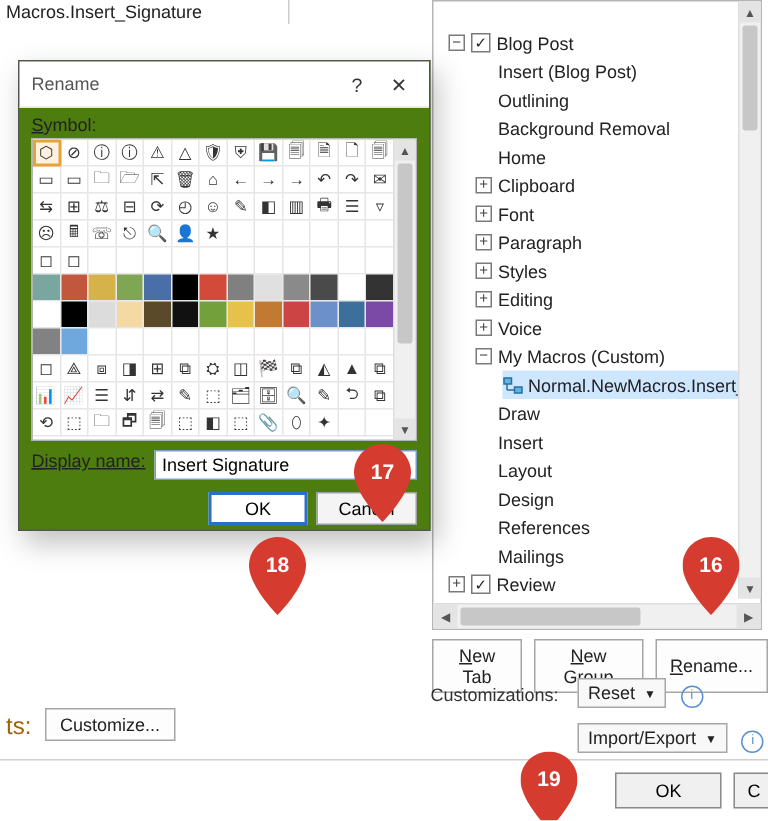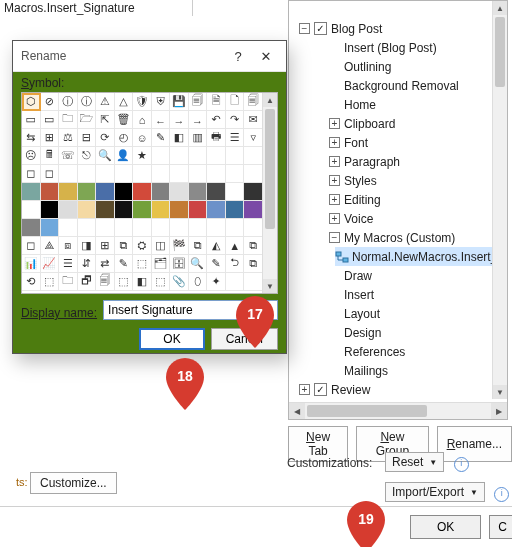--- a/index.html
+++ b/index.html
@@ -4,21 +4,21 @@
 <style>
   html,body{margin:0;padding:0;font-family:"Segoe UI",Arial,sans-serif;font-size:12px;color:#222;background:#fff}
   .canvas{position:relative;width:512px;height:547px;overflow:hidden;background:#fff}
   
   .tree-panel{position:absolute;left:288px;top:0;width:220px;height:420px;border:1px solid #b5b5b5;background:#fff;box-sizing:border-box}
   .tree-title{position:absolute;left:290px;top:2px;font-size:12px;font-weight:600;color:#222}
   .tree-body{position:absolute;left:0;top:18px;right:14px;bottom:20px;overflow:hidden}
   .tree-line{display:flex;align-items:center;height:19px;white-space:nowrap}
   .pm{display:inline-block;width:11px;height:11px;border:1px solid #7a7a7a;margin-right:4px;text-align:center;line-height:9px;font-size:10px;color:#444;cursor:pointer;box-sizing:border-box}
   .cb{width:13px;height:13px;border:1px solid #7a7a7a;margin-right:4px;display:inline-flex;align-items:center;justify-content:center;box-sizing:border-box;font-size:10px;color:#222}
-  .ind1{margin-left:10px} .ind2{margin-left:40px} .ind3{margin-left:46px}
+  .ind1{margin-left:10px} .ind2{margin-left:28px} .ind3{margin-left:46px}
   .sel{background:#cfe6ff}
   .icon-chain{display:inline-block;width:14px;height:12px;margin-right:3px}
   .icon-chain svg{display:block}
   .vsb{position:absolute;right:0;top:0;width:14px;bottom:20px;background:#f0f0f0;border-left:1px solid #ddd}
   .vsb .up,.vsb .dn{position:absolute;left:0;width:100%;height:14px;background:#e4e4e4;display:flex;align-items:center;justify-content:center;font-size:8px;color:#555}
   .vsb .up{top:0}.vsb .dn{bottom:0}
   .vsb .thumb{position:absolute;left:2px;right:2px;top:16px;height:70px;background:#c7c7c7;border-radius:2px}
   .hsb{position:absolute;left:0;right:0;bottom:0;height:16px;background:#f0f0f0;border-top:1px solid #ddd}
   .hsb .lt,.hsb .rt{position:absolute;top:0;width:16px;height:100%;background:#e4e4e4;display:flex;align-items:center;justify-content:center;font-size:8px;color:#555}
   .hsb .lt{left:0}.hsb .rt{right:0}
@@ -28,40 +28,40 @@
   .btn{border:1px solid #a6a6a6;background:#fdfdfd;color:#222;padding:3px 9px;font-size:12px;cursor:pointer}
   .btn .ul{text-decoration:underline}
   .main-ok-row{position:absolute;right:-4px;bottom:8px;display:flex;gap:8px}
   .ok-btn{border:1px solid #8a8a8a;background:#f0f0f0;padding:4px 26px;font-size:12px;cursor:pointer}
   .customizations{position:absolute;left:287px;top:456px;font-size:12px;color:#333}
   .reset-row{position:absolute;left:385px;top:452px}
   .import-row{position:absolute;left:385px;top:482px}
   .dd{border:1px solid #a6a6a6;background:#f8f8f8;padding:2px 6px;font-size:12px;cursor:pointer;display:inline-flex;align-items:center}
   .dd .tri{margin-left:6px;font-size:8px}
   .info{display:inline-block;width:13px;height:13px;border:1px solid #5a8fd6;border-radius:50%;color:#5a8fd6;font-size:9px;line-height:11px;text-align:center;margin-left:6px}
-  .customize-left{position:absolute;left:16px;top:476px;font-size:11px;color:#a16207}
+  .customize-left{position:absolute;left:4px;top:476px;font-size:16px;color:#a16207}
   .cust-btn{position:absolute;left:30px;top:472px}
   .hr{position:absolute;left:0;right:0;top:506px;height:1px;background:#d0d0d0}
   .top-hdr{position:absolute;left:0;top:0;width:188px;height:16px;background:#fff;color:#222;font-size:12px;padding-left:4px;line-height:16px;border-right:1px solid #ccc}
   
   .dlg{position:absolute;left:12px;top:40px;width:273px;height:312px;background:#4d7c0f;border:1px solid #555;box-shadow:4px 8px 18px rgba(0,0,0,.25)}
   .dlg-title{height:30px;display:flex;align-items:center;padding:0 6px 0 8px;background:#fff;border-bottom:1px solid #e4e4e4}
   .dlg-title .t{flex:1;font-size:12px;color:#555}
   .tb{width:28px;height:22px;display:flex;align-items:center;justify-content:center;color:#333;font-size:13px;cursor:pointer}
   .symlabel{padding:4px 8px 0 8px;font-size:12px}
   .symgrid{margin:2px 8px 0 8px;height:200px;border:1px solid #b5b5b5;position:relative;background:#fff;overflow:hidden}
   .symgrid .vsb2{position:absolute;right:0;top:0;bottom:0;width:14px;background:#f0f0f0;border-left:1px solid #ddd}
   .symgrid .vsb2 .up,.symgrid .vsb2 .dn{position:absolute;left:0;width:100%;height:14px;background:#e4e4e4;display:flex;align-items:center;justify-content:center;font-size:8px;color:#555}
   .symgrid .vsb2 .up{top:0}.symgrid .vsb2 .dn{bottom:0}
   .symgrid .vsb2 .thumb{position:absolute;left:2px;right:2px;top:16px;height:120px;background:#c7c7c7;border-radius:2px}
   .cells{position:absolute;left:0;top:0;right:14px;bottom:0;display:grid;grid-template-columns:repeat(13,1fr);grid-auto-rows:18px}
   .cell{border-right:1px solid #e6e6e6;border-bottom:1px solid #e6e6e6;display:flex;align-items:center;justify-content:center;font-size:11px;color:#333}
   .cell.sel{outline:2px solid #e8a23d;outline-offset:-2px;background:#fdf2e0}
   .swatch{width:100%;height:100%}
-  .dname{display:flex;align-items:flex-end;padding:6px 8px 0 8px;gap:6px}
+  .dname{display:flex;align-items:flex-start;padding:6px 8px 0 8px;gap:6px}
   .dname label{font-size:12px;text-decoration:underline;color:#222}
   .dname input{flex:1;border:1px solid #7a9ecb;padding:2px 4px;font-size:12px;color:#000}
   .dlg-btns{display:flex;justify-content:flex-end;gap:6px;padding:8px}
   .okbtn{border:2px solid #2a6fc9;background:#fff;color:#000;padding:2px 22px;font-size:12px;cursor:pointer}
   .cxbtn{border:1px solid #a0a0a0;background:#f4f4f4;color:#000;padding:3px 14px;font-size:12px;cursor:pointer}
   
   .callout{position:absolute;width:38px;height:52px;pointer-events:none}
   .callout .pin{width:38px;height:52px}
   .callout .num{position:absolute;top:10px;left:0;width:38px;text-align:center;font-weight:700;color:#fff;font-size:14px}
   .callout svg{display:block}
@@ -425,20 +425,26 @@
     <div class="dname">
       <label><span style="text-decoration:underline">D</span>isplay name:</label>
       <input type="text" value="Insert Signature" style="">
     </div>
     <div class="dlg-btns">
       <button class="okbtn">OK</button>
       <button class="cxbtn">Cancel</button>
     </div>
   </div>
 
+  <div class="callout" style="left:455px;top:358px">
+    <svg class="pin" viewBox="0 0 38 52">
+        <path d="M19 0C8.5 0 0 8.5 0 19c0 14 19 33 19 33s19-19 19-33C38 8.5 29.5 0 19 0z" fill="#d63b2f"></path>
+      </svg>
+    <div class="num">16</div>
+  </div>
   <div class="callout" style="left:236px;top:296px">
     <svg class="pin" viewBox="0 0 38 52">
         <path d="M19 0C8.5 0 0 8.5 0 19c0 14 19 33 19 33s19-19 19-33C38 8.5 29.5 0 19 0z" fill="#d63b2f"></path>
       </svg>
     <div class="num">17</div>
   </div>
   <div class="callout" style="left:166px;top:358px">
     <svg class="pin" viewBox="0 0 38 52">
         <path d="M19 0C8.5 0 0 8.5 0 19c0 14 19 33 19 33s19-19 19-33C38 8.5 29.5 0 19 0z" fill="#d63b2f"></path>
       </svg>

